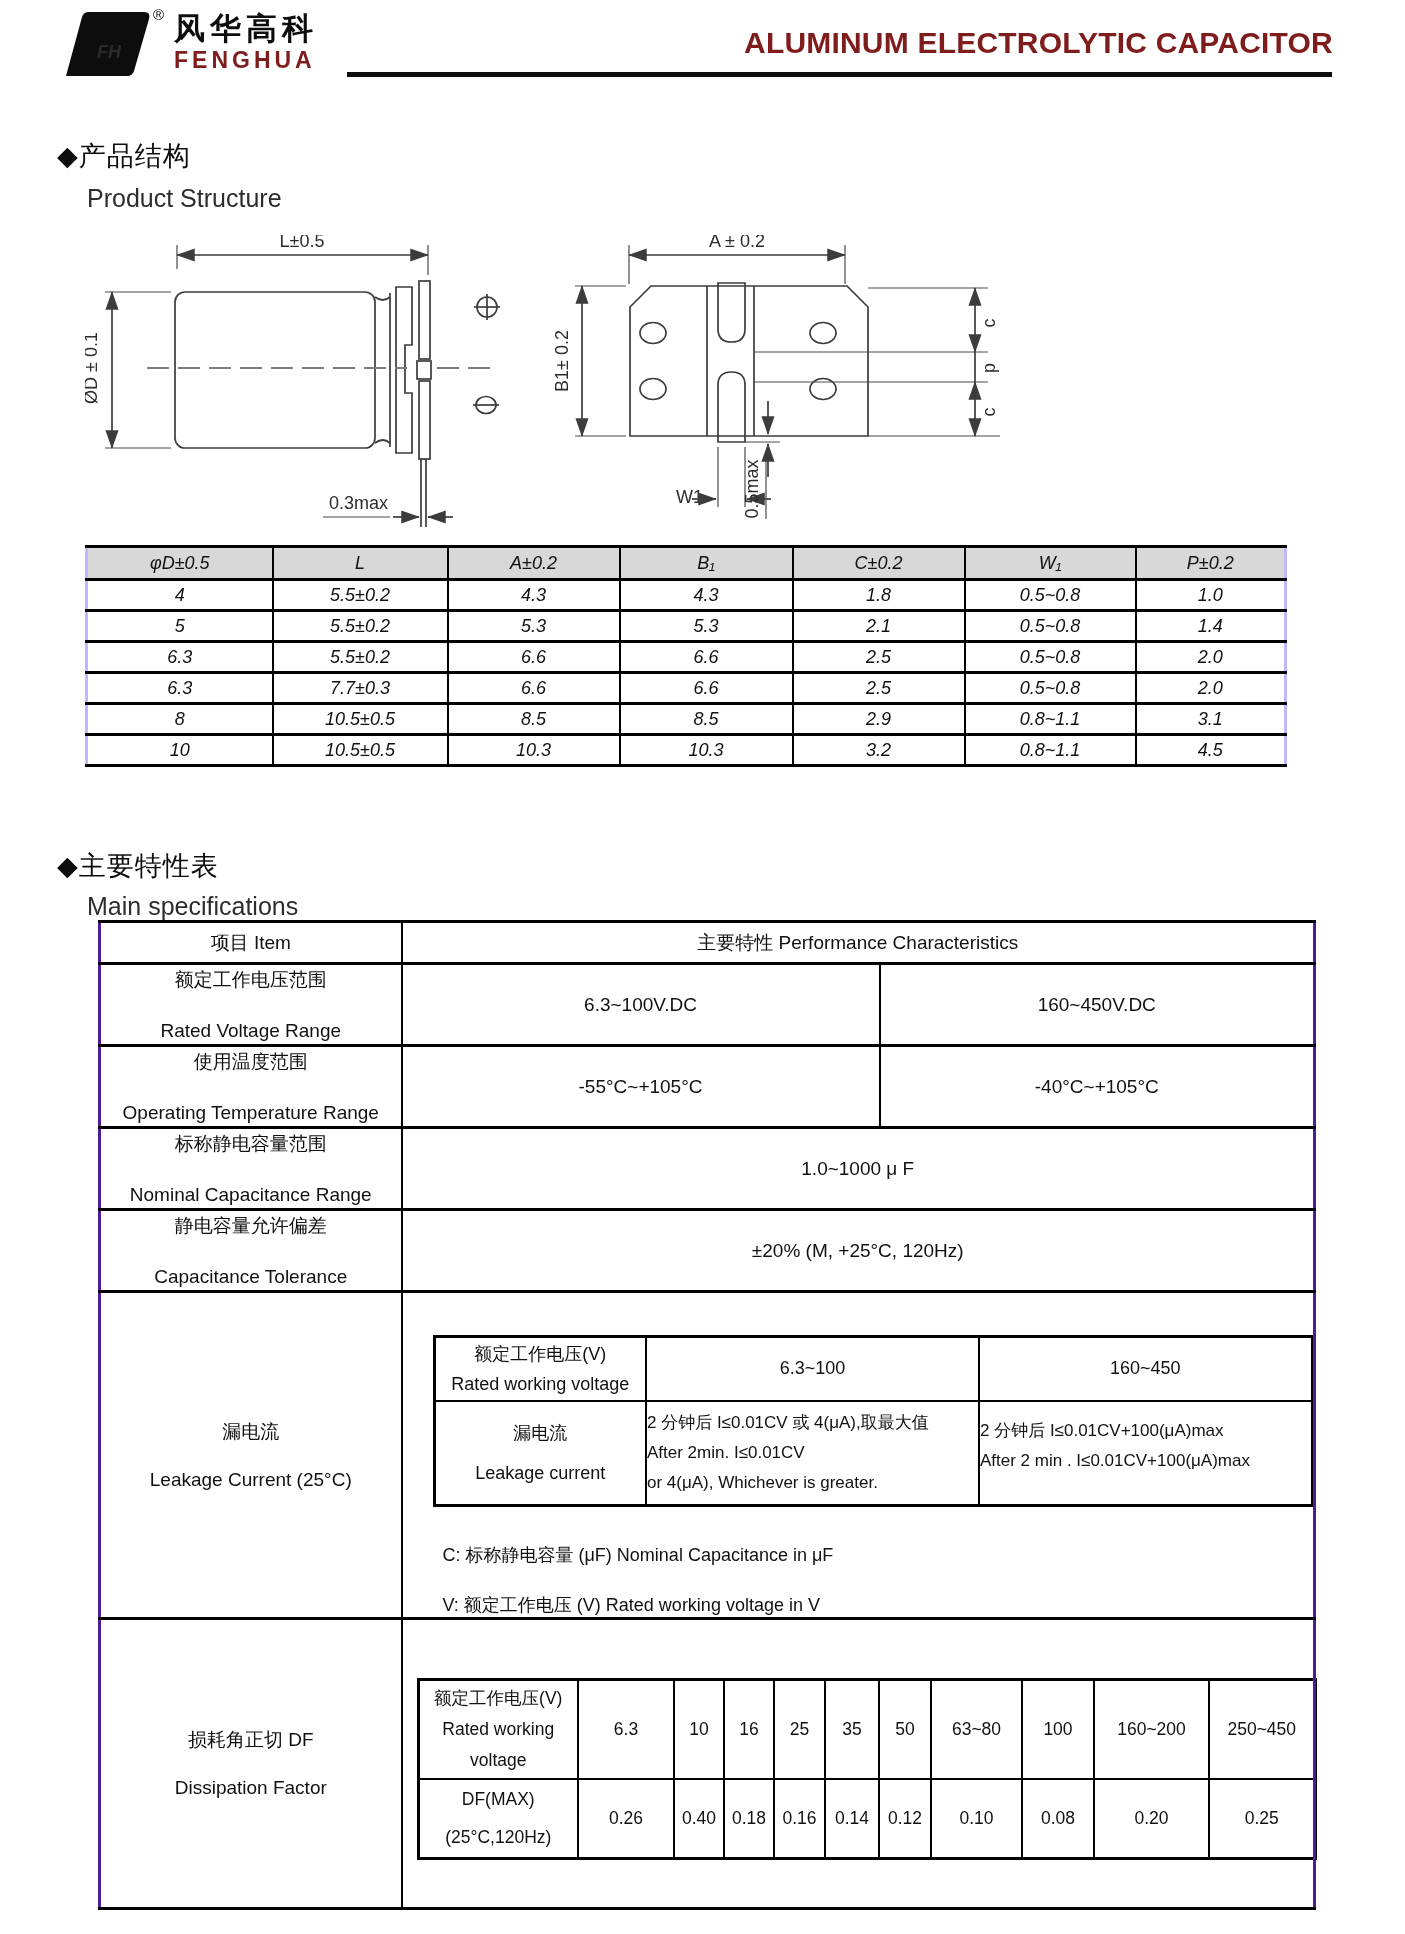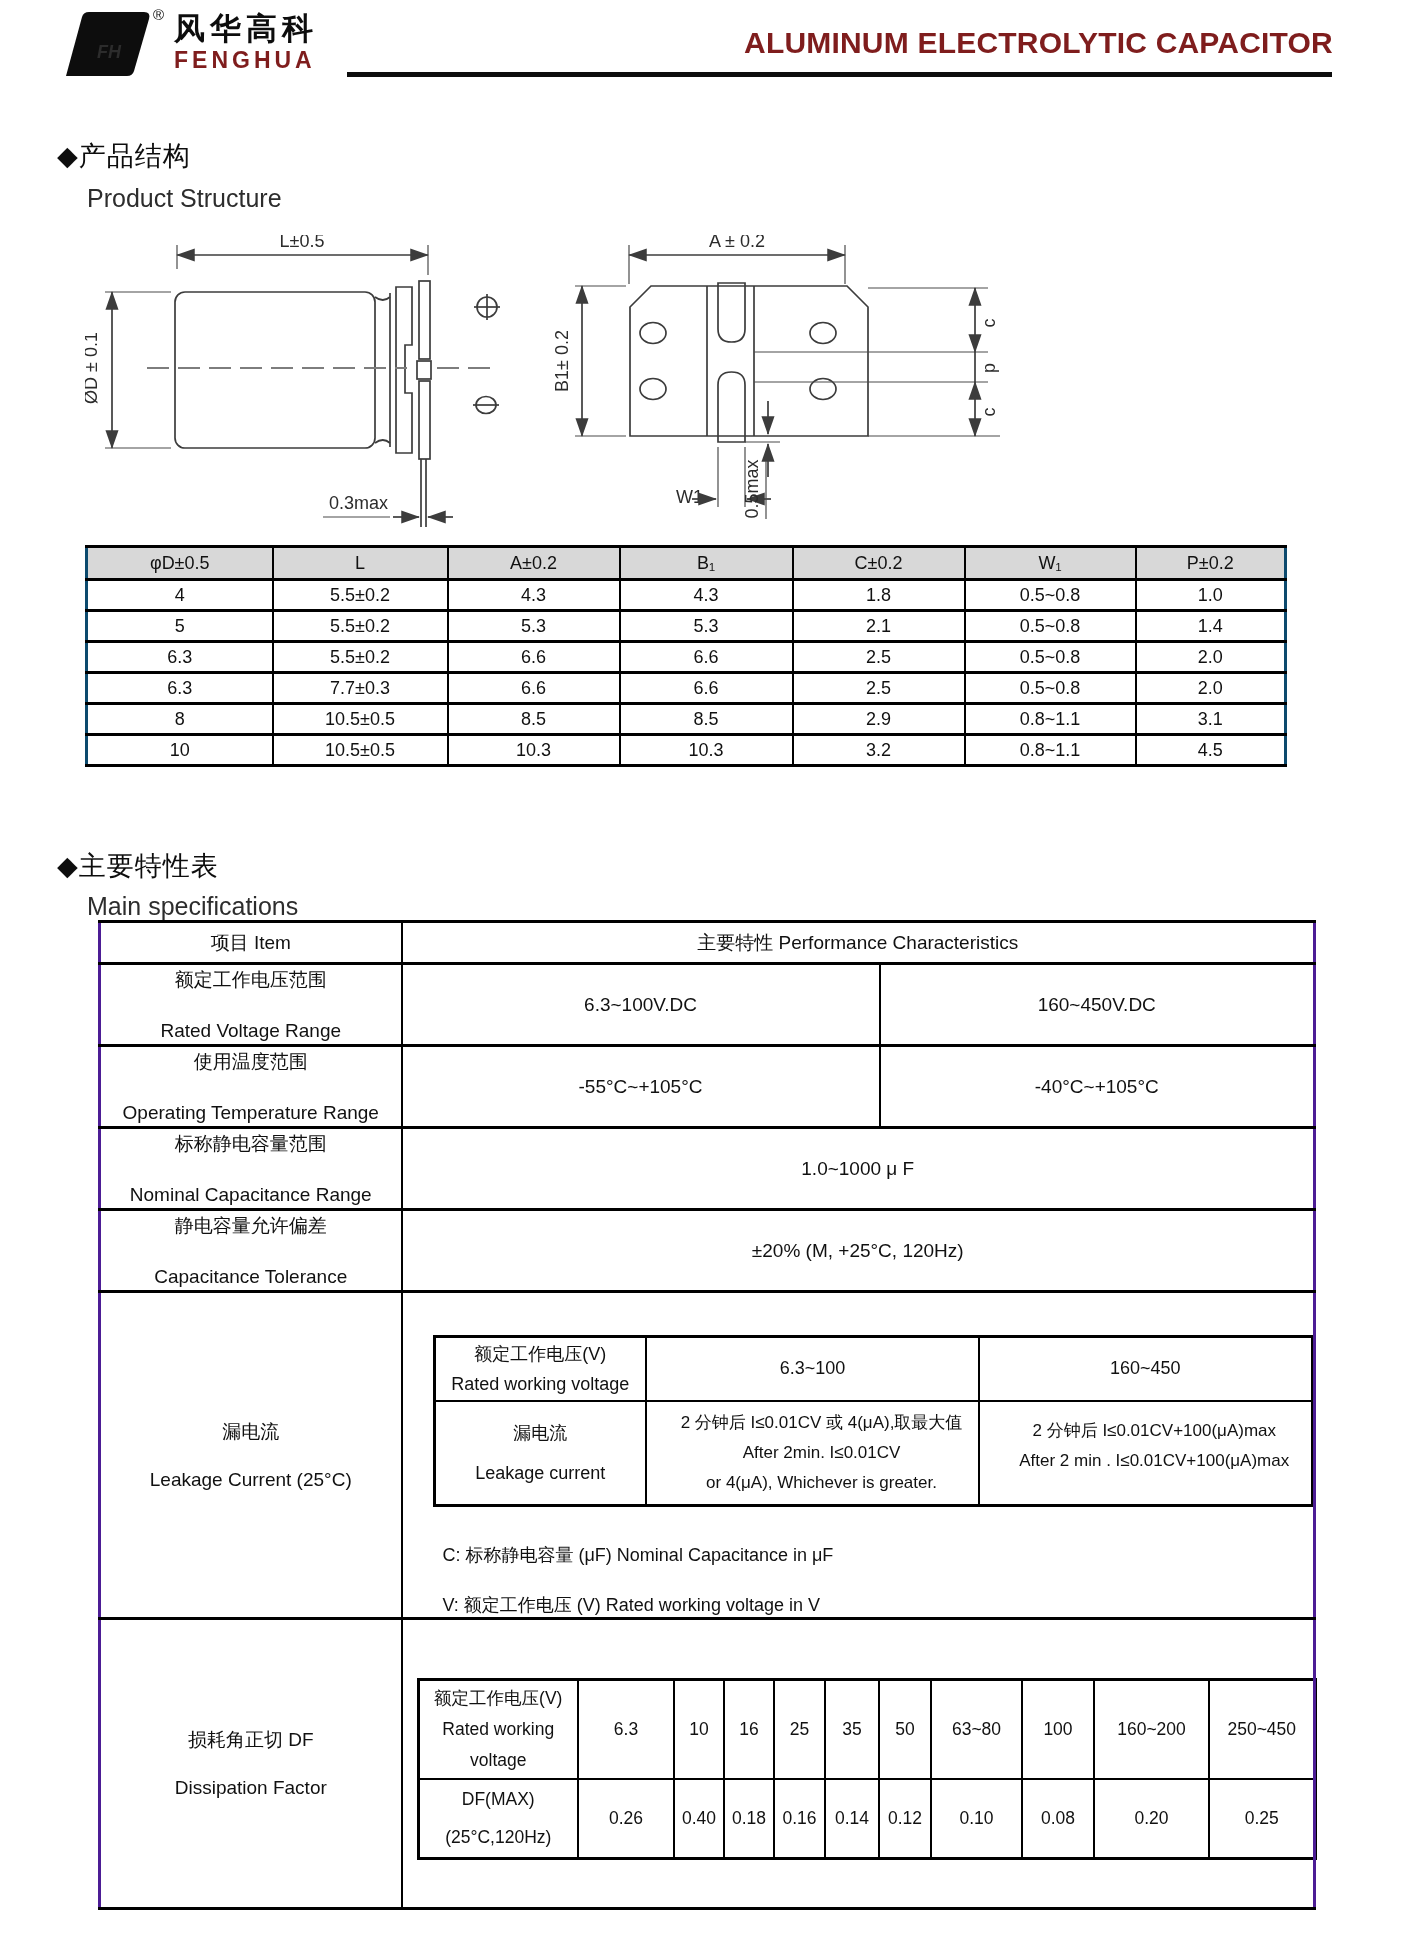--- a/index.html
+++ b/index.html
@@ -30,21 +30,21 @@
   #s2-en { left:87px; top:892px; }
 
   
   svg text { font-family:"Liberation Sans","DejaVu Sans",sans-serif; font-size:18px; fill:#2c2c2c; }
   .dln { stroke:#3c3c3c; stroke-width:1.7; fill:none; }
   .thin { stroke:#4a4a4a; stroke-width:1.2; fill:none; }
   .ctr { stroke:#7d7d7d; stroke-width:2; fill:none; }
 
   
   #dims { left:85px; top:545px; }
-  #dims table { border-collapse:collapse; table-layout:fixed; width:1199px; border:3px solid #0c4a6e; }
+  #dims table { border-collapse:collapse; table-layout:fixed; width:1199px; border:3px solid #c4b5fd;font-style:italic; }
   #dims th, #dims td { border:2px solid #000; border-top-width:3px; border-bottom-width:3px;
     text-align:center; vertical-align:middle; font-size:18px; font-weight:400; padding:0; }
   #dims thead th { background:#d8d8d8; height:33px; }
   #dims tbody td { height:31px; background:#fff; }
 
   
   #spec { left:98px; top:920px; }
   #spec table.outer { border-collapse:collapse; table-layout:fixed; width:1215px; border:3px solid #4c1d95; }
   #spec table.outer > tbody > tr > td { border:2px solid #000; border-top-width:3px; border-bottom-width:3px;
     text-align:center; vertical-align:middle; font-size:19px; padding:0; background:#fff; }
@@ -54,21 +54,21 @@
   .lab .cn.tight { margin-bottom:24px; }
   tr.leak > td.content, tr.df > td.content { vertical-align:top; text-align:left; }
   tr.leak td { height:315px; }
   tr.df td { height:290px; }
 
   table.inner { border-collapse:collapse; table-layout:fixed; }
   table.inner td { border:2px solid #000; text-align:center; vertical-align:middle; font-size:18px; padding:0; }
   #ltab { width:878px; margin:42px 0 0 30px; border:3px solid #000; }
   #ltab tr.lh td { height:64px; }
   #ltab tr.lb td { height:96px; }
-  #ltab td.txt { text-align:center; padding:6px 4px 6px 22px; font-size:17px; line-height:30px;margin-left:40px; }
+  #ltab td.txt { text-align:left; padding:6px 4px 6px 0; font-size:17px; line-height:30px;margin-left:40px; }
   .two-line { line-height:30px; }
   .note { text-align:left; font-size:18px; margin-left:40px; }
   #note-c { margin-top:36px; }
   #note-v { margin-top:26px; }
 
   #dtab { width:897px; margin:11px 0 0 14px; border:3px solid #000; }
   #dtab tr.dh td { height:100px; font-size:17.5px; }
   #dtab tr.dv td { height:79px; font-size:17.5px; }
   .dfh { line-height:31px; font-size:16.5px; }
   .dfv { line-height:38px; font-size:16.5px; }

